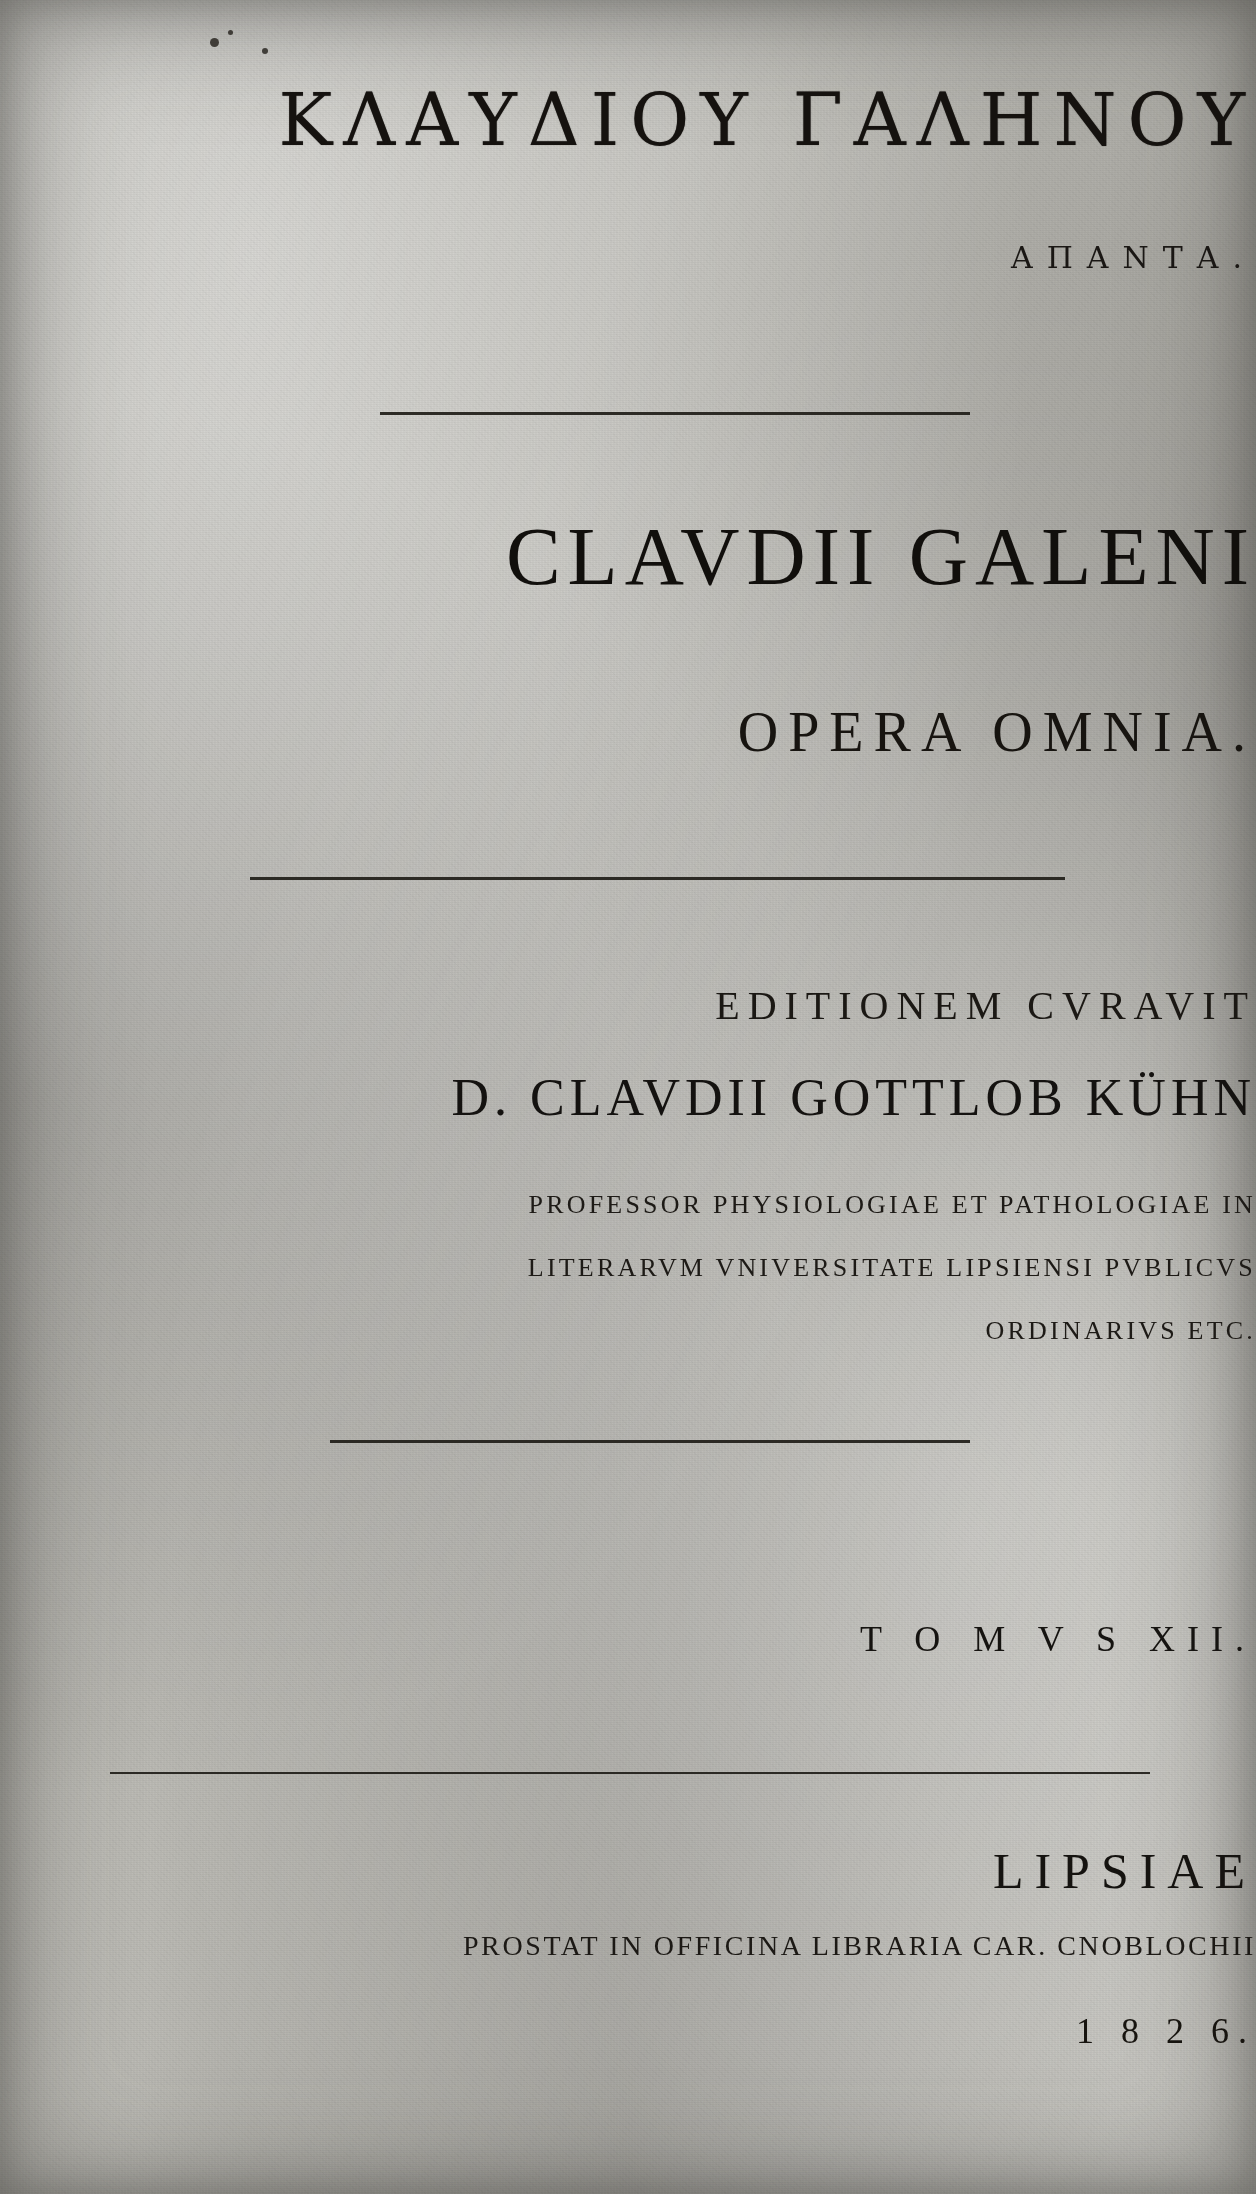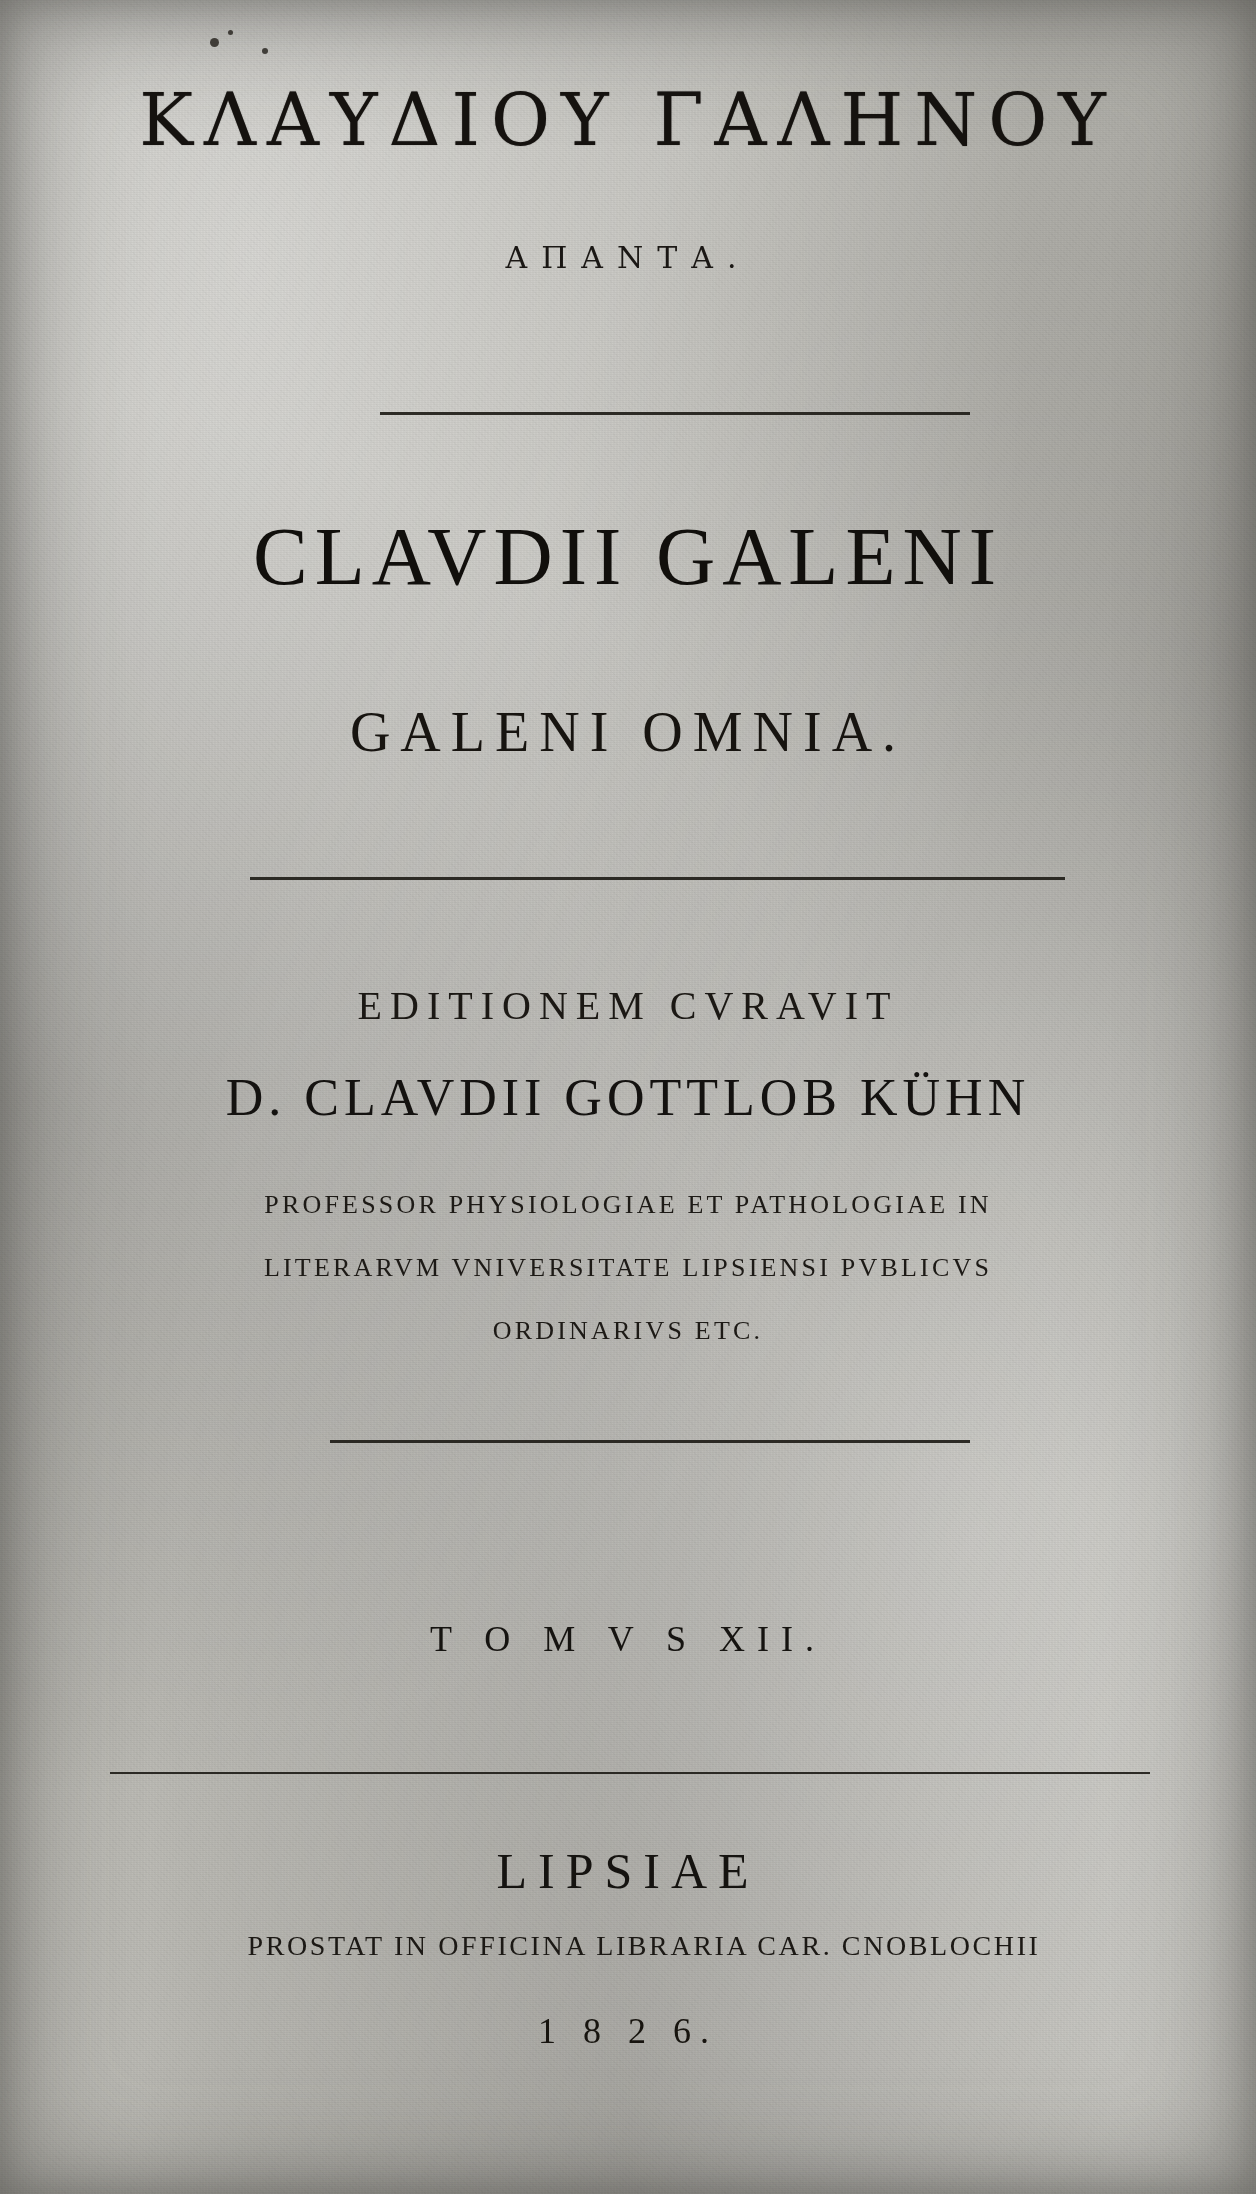--- a/index.html
+++ b/index.html
@@ -46,20 +46,21 @@
     z-index: 3;
     width: 100%;
     height: 100%;
     text-align: center;
     color: #1a1714;
   }
   .ln {
     text-transform: none;
     font-family: "Liberation Serif", serif;
     font-weight: 400;
+    text-align: right;
   }
   
   .greek-main {
     position: absolute;
     top: 78px; left: 0; right: 0;
     font-size: 72px;
     letter-spacing: 11px;
     font-family: "DejaVu Serif", serif;
     font-weight: 400;
     color: #15120f;
@@ -175,21 +176,21 @@
   <div class="speck" style="top:30px;left:228px;width:5px;height:5px;"></div>
   <div class="speck" style="top:48px;left:262px;width:6px;height:6px;"></div>
 
   <div class="content">
     <div class="greek-main ln">ΚΛΑΥΔΙΟΥ ΓΑΛΗΝΟΥ</div>
     <div class="greek-sub ln">ΑΠΑΝΤΑ.</div>
 
     <div class="rule rule1"></div>
 
     <div class="title-big ln">CLAVDII GALENI</div>
-    <div class="title-sub ln">GALENI OMNIA.</div>
+    <div class="title-sub ln">OPERA OMNIA.</div>
 
     <div class="rule rule2"></div>
 
     <div class="ed-line ln">EDITIONEM CVRAVIT</div>
     <div class="editor ln">D. CLAVDII GOTTLOB KÜHN</div>
     <div class="cred cred2 ln">LITERARVM VNIVERSITATE LIPSIENSI PVBLICVS</div>
     <div class="cred cred1 ln">PROFESSOR PHYSIOLOGIAE ET PATHOLOGIAE IN</div>
     <div class="cred cred3 ln">ORDINARIVS ETC.</div>
 
     <div class="rule rule3"></div>

